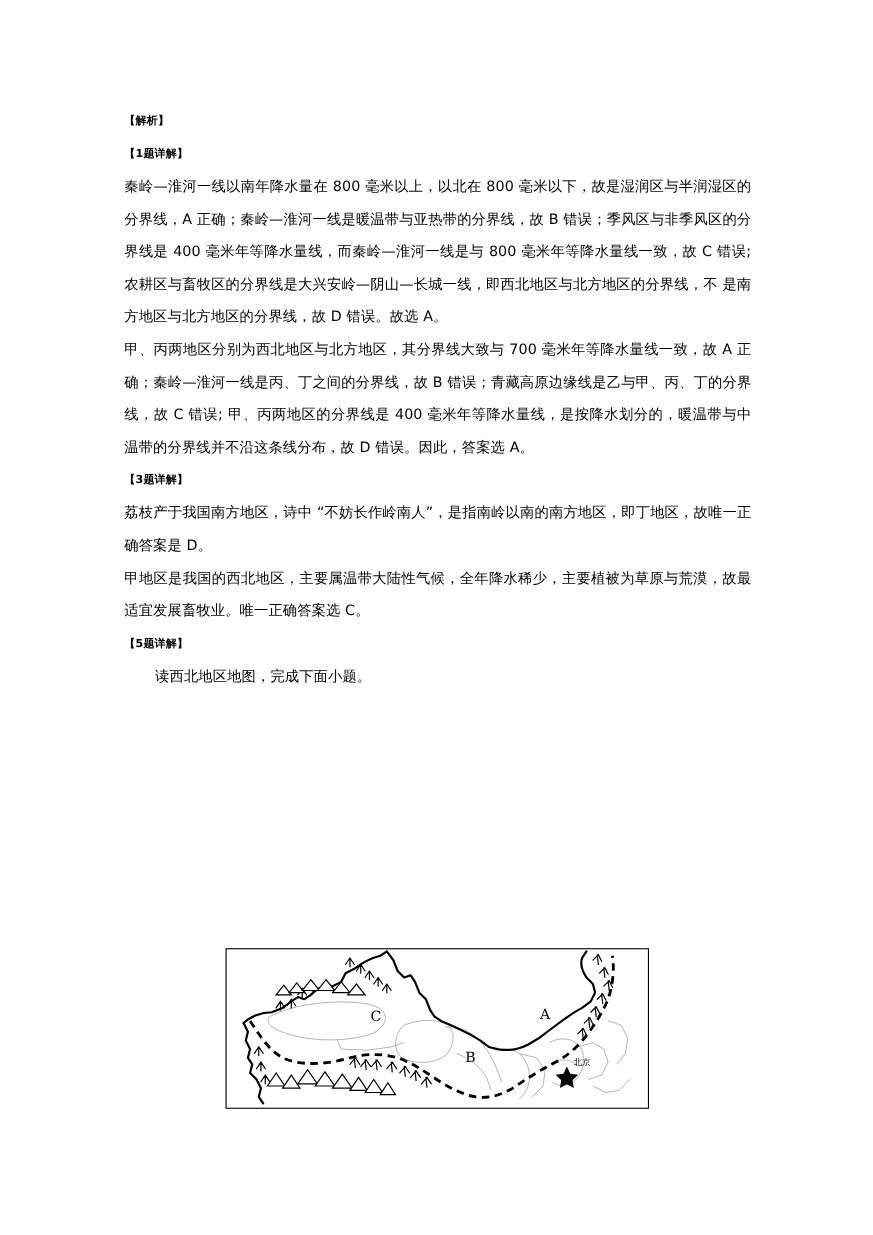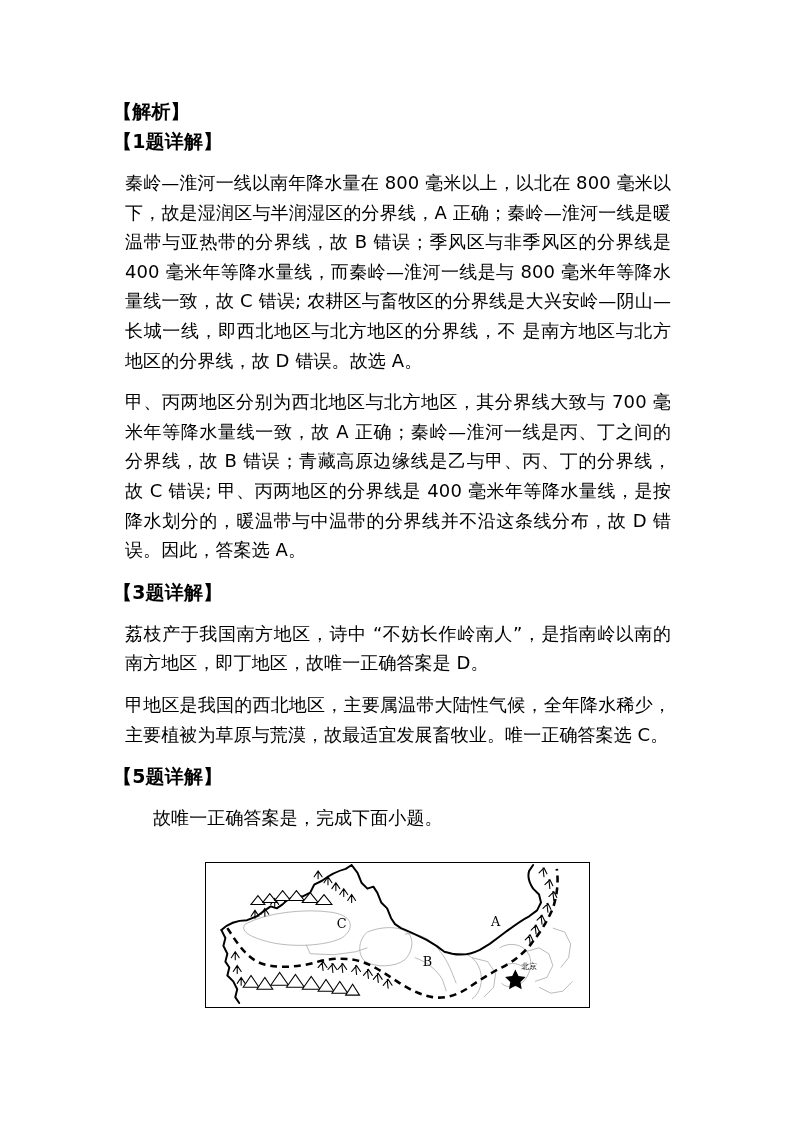--- a/index.html
+++ b/index.html
@@ -19,33 +19,33 @@
     overflow: hidden;
     box-sizing: border-box;
   }
   .content {
     position: absolute;
     left: 113px;
     top: 96px;
     width: 570px;
   }
   .section-head {
-    font-size: 19px;
+    font-size: 10px;
     line-height: 30px;
     font-weight: 600;
     letter-spacing: 0.2px;
     margin: 0 0 0 0;
     white-space: nowrap;
   }
   .para {
-    font-size: 18px;
+    font-size: 13px;
     line-height: 29.6px;
     text-align: justify;
     text-justify: inter-character;
-    margin: 12px;
+    margin: 0;
     letter-spacing: 0.1px;
   }
   .indent {
     text-indent: 28px;
     text-align: left;
   }
 
   
   .figure {
     position: absolute;
@@ -92,21 +92,21 @@
 
     <p class="para">甲、丙两地区分别为西北地区与北方地区，其分界线大致与 700 毫米年等降水量线一致，故 A 正确；秦岭—淮河一线是丙、丁之间的分界线，故 B 错误；青藏高原边缘线是乙与甲、丙、丁的分界线，故 C 错误; 甲、丙两地区的分界线是 400 毫米年等降水量线，是按降水划分的，暖温带与中温带的分界线并不沿这条线分布，故 D 错误。因此，答案选 A。</p>
 
     <div class="section-head">【3题详解】</div>
     <p class="para">荔枝产于我国南方地区，诗中 “不妨长作岭南人”，是指南岭以南的南方地区，即丁地区，故唯一正确答案是 D。</p>
 
     <p class="para">甲地区是我国的西北地区，主要属温带大陆性气候，全年降水稀少，主要植被为草原与荒漠，故最适宜发展畜牧业。唯一正确答案选 C。</p>
 
     <div class="section-head">【5题详解】</div>
 
-    <p class="para indent">故唯一正确答案是，完成下面小题。</p>
+    <p class="para indent">读西北地区地图，完成下面小题。</p>
   </div>
 
   <div class="figure">
     <div class="map-frame">
       <svg viewBox="0 0 385 146" xmlns="http://www.w3.org/2000/svg">
 
         <g fill="none" stroke="#9a9a9a" stroke-width="0.7">
 
           <path d="M38 62 C60 50 100 46 126 50 C150 54 148 68 136 76
                    C120 84 86 86 62 80 C46 76 32 70 38 62 Z"></path>

